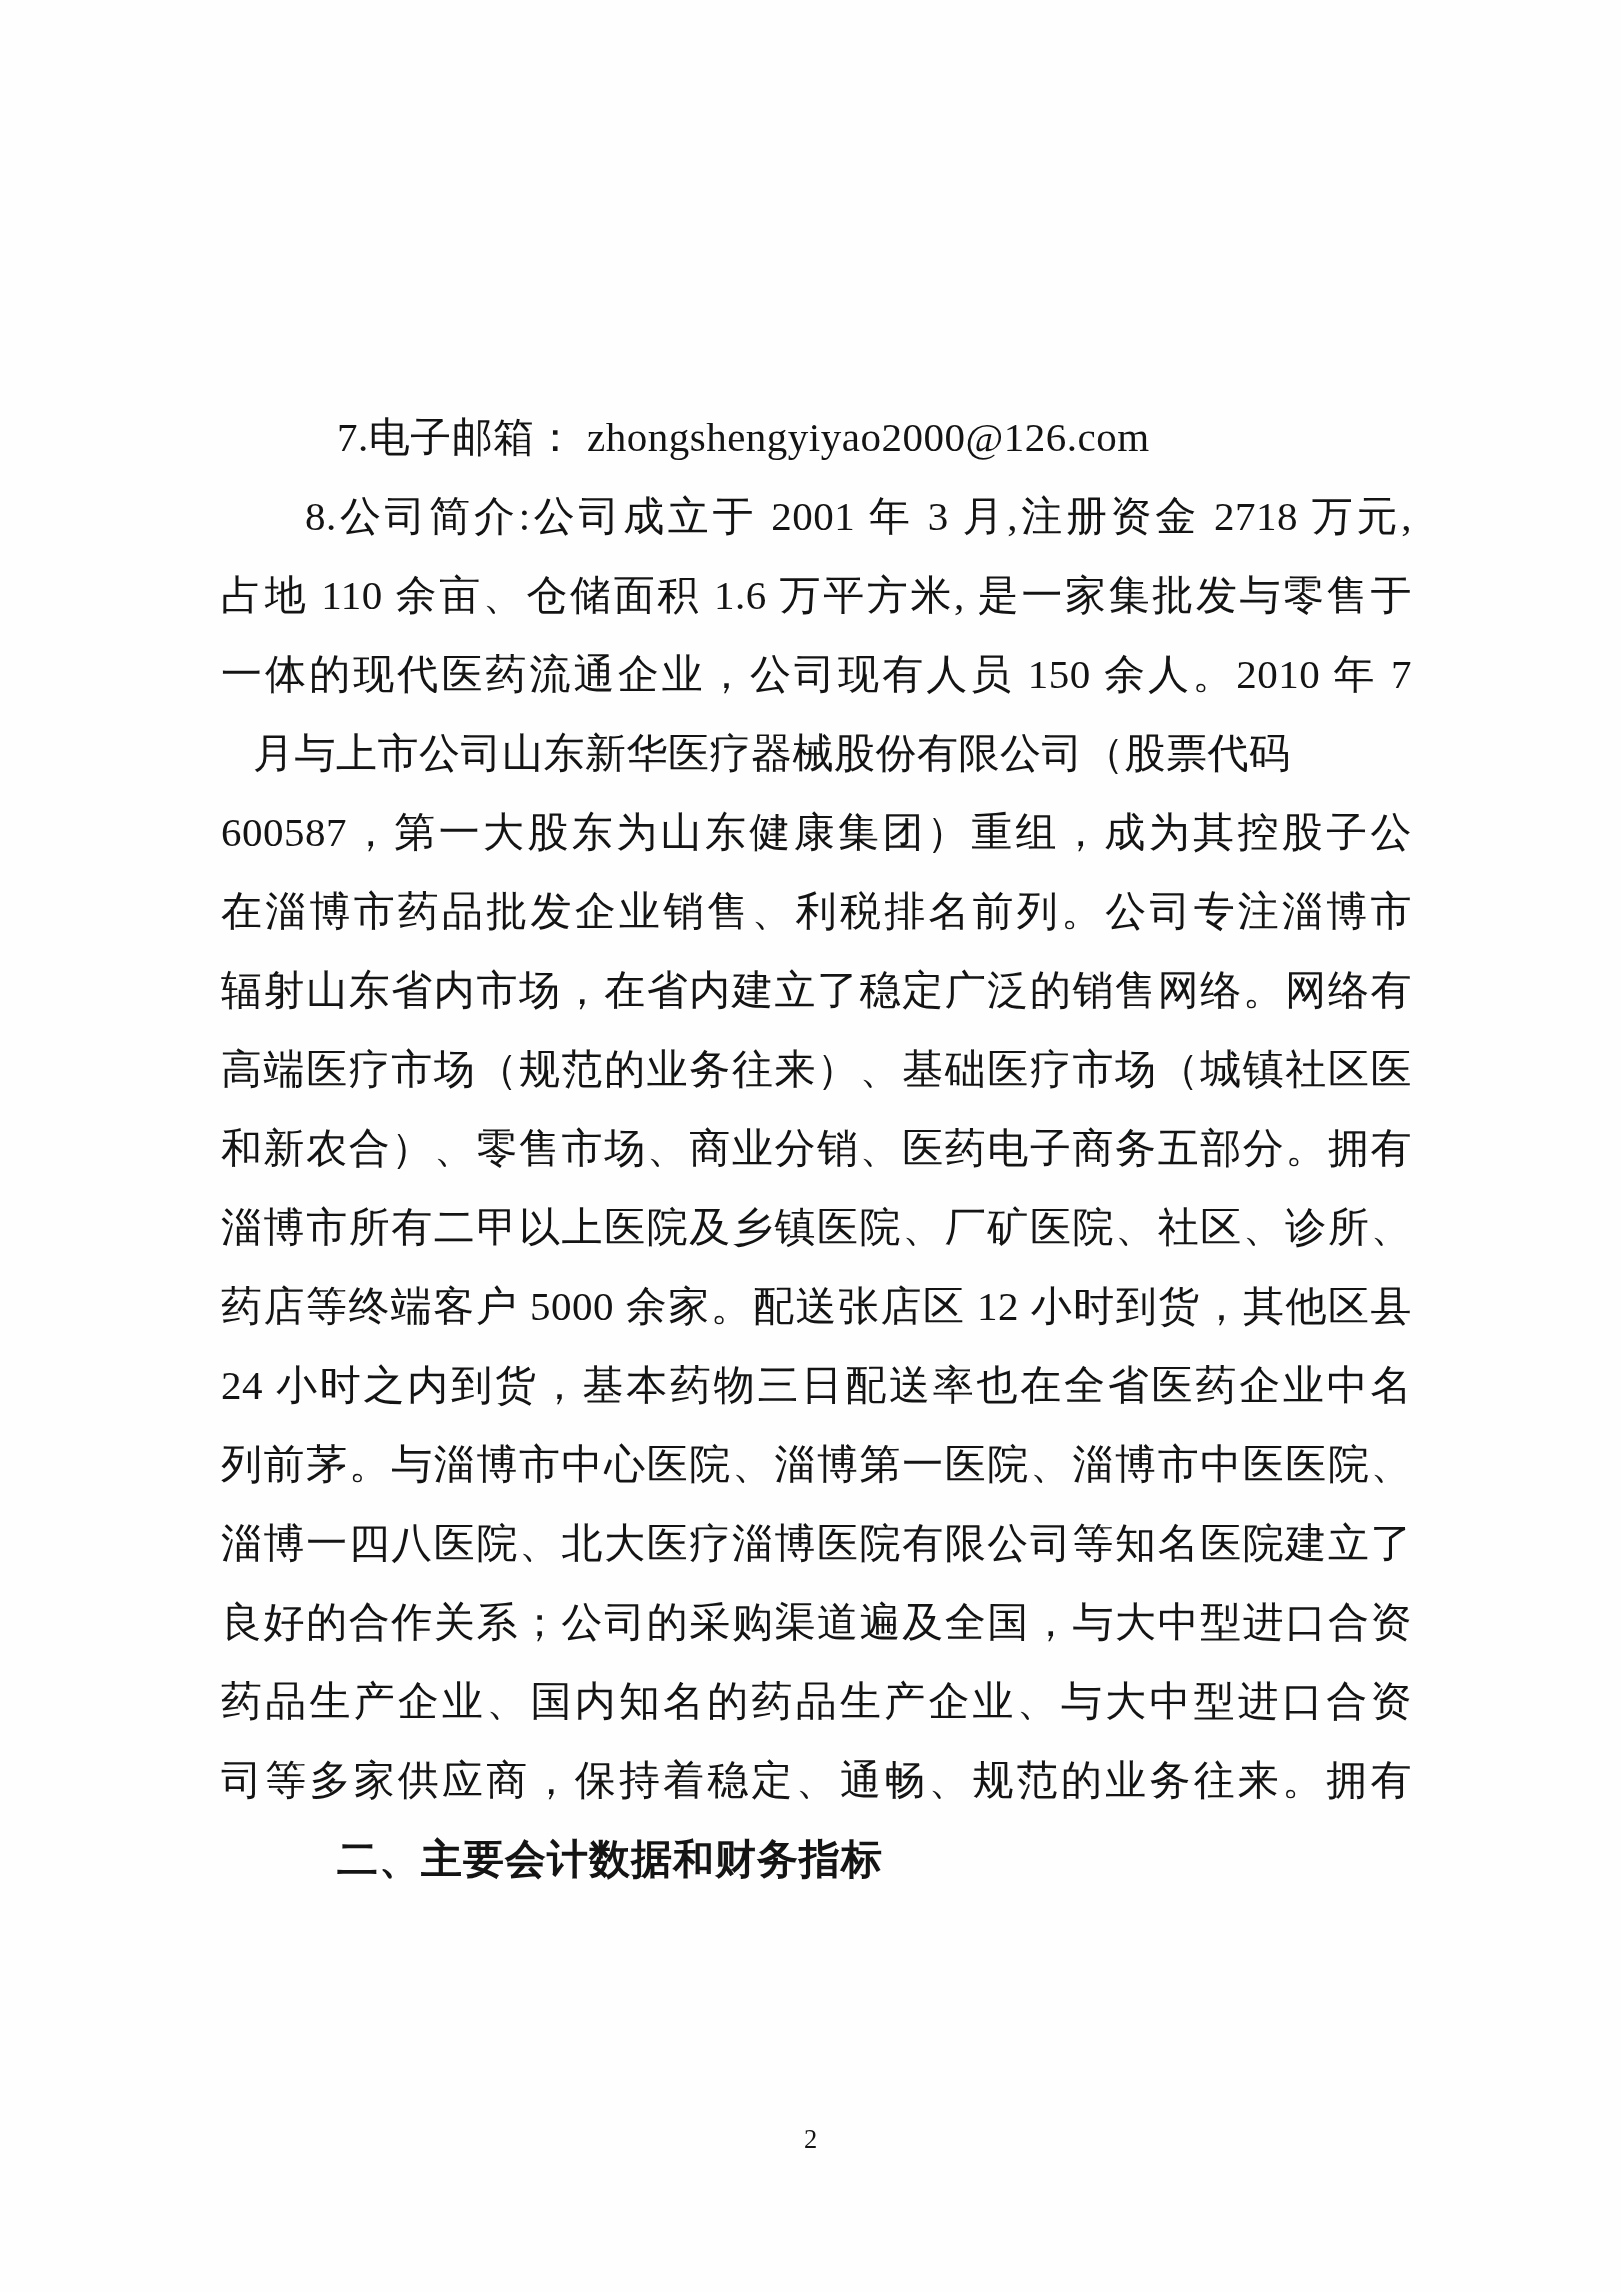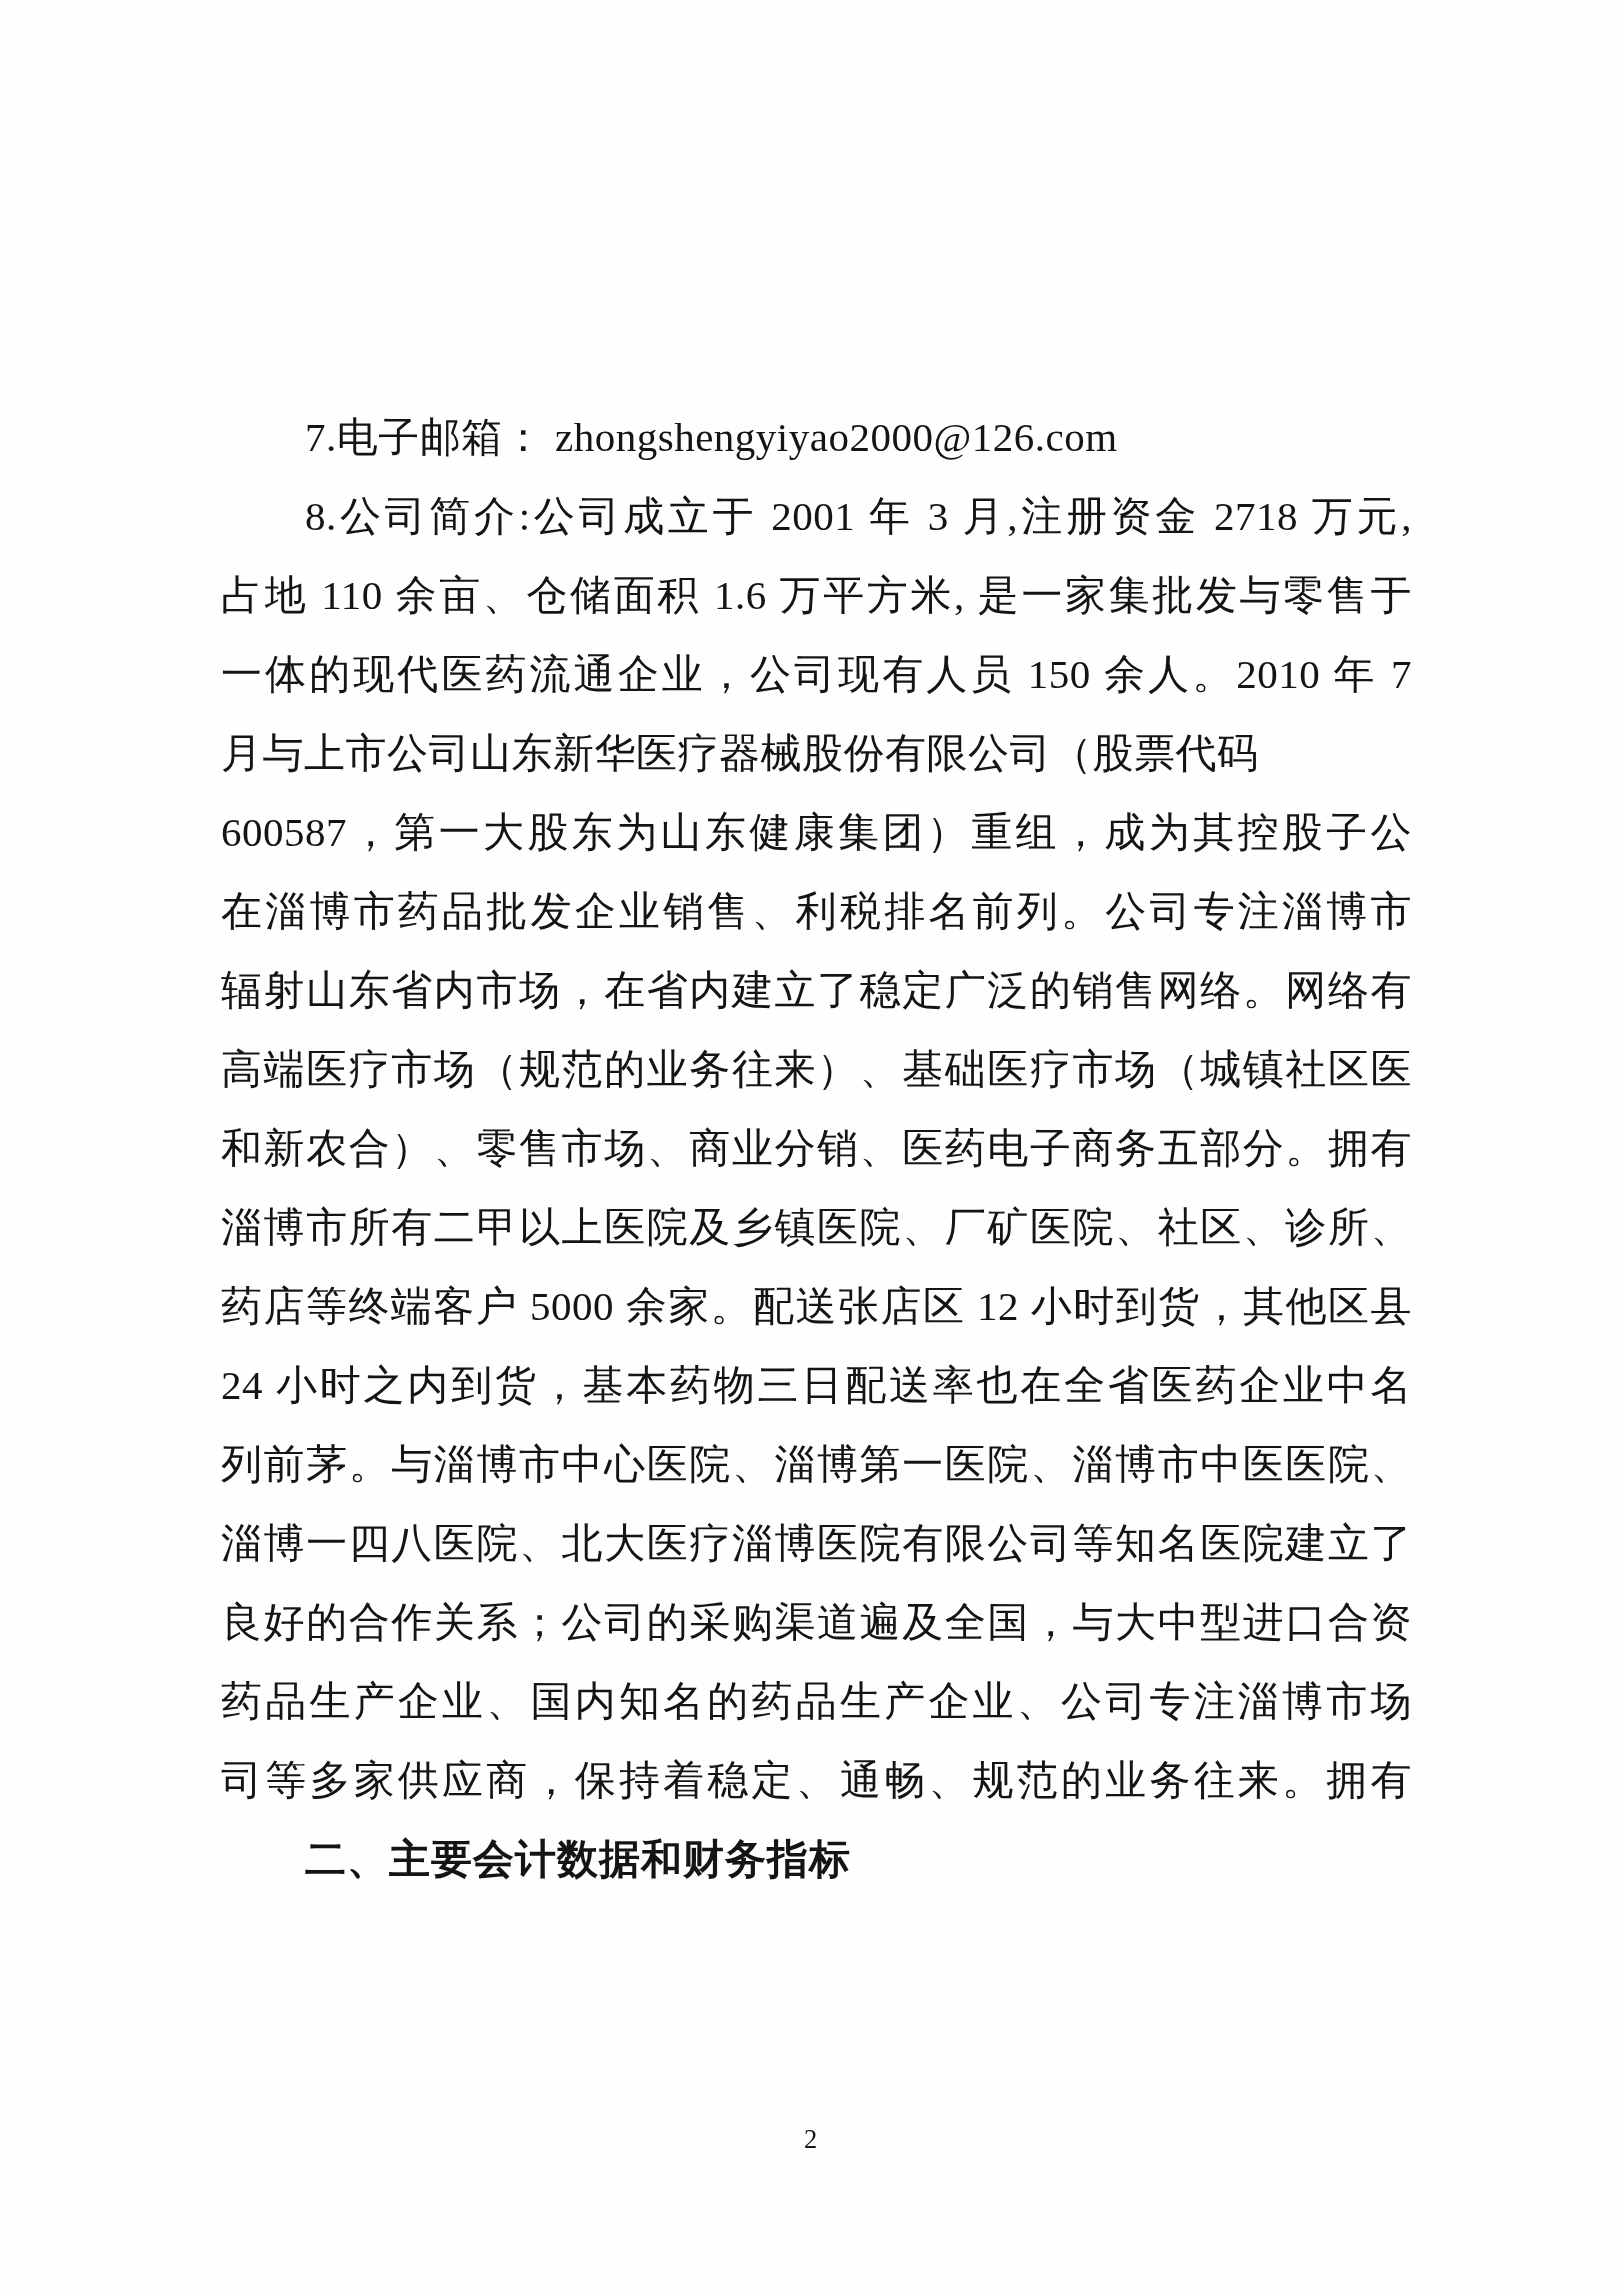--- a/index.html
+++ b/index.html
@@ -24,20 +24,21 @@
     line-height:79px;
     height:79px;
     overflow:hidden;
     text-align:justify;
     text-align-last:justify;
     letter-spacing:0.5px;
   }
   .line.short{
     text-align:center;
     text-align-last:left;
+    margin-left:32px;
   }
   .line.indent{
     text-indent:84px;
   }
   .line.heading{
     font-family:Liberation Serif, serif;
     font-weight:bold;
     letter-spacing:1px;
   }
   .pageno{
@@ -65,19 +66,19 @@
     <div class="line">在淄博市药品批发企业销售、利税排名前列。公司专注淄博市场，</div>
     <div class="line">辐射山东省内市场，在省内建立了稳定广泛的销售网络。网络有</div>
     <div class="line">高端医疗市场（规范的业务往来）、基础医疗市场（城镇社区医疗</div>
     <div class="line">和新农合）、零售市场、商业分销、医药电子商务五部分。拥有</div>
     <div class="line">淄博市所有二甲以上医院及乡镇医院、厂矿医院、社区、诊所、</div>
     <div class="line">药店等终端客户 5000 余家。配送张店区 12 小时到货，其他区县</div>
     <div class="line">24 小时之内到货，基本药物三日配送率也在全省医药企业中名</div>
     <div class="line">列前茅。与淄博市中心医院、淄博第一医院、淄博市中医医院、</div>
     <div class="line">淄博一四八医院、北大医疗淄博医院有限公司等知名医院建立了</div>
     <div class="line">良好的合作关系；公司的采购渠道遍及全国，与大中型进口合资</div>
-    <div class="line">药品生产企业、国内知名的药品生产企业、公司专注淄博市场</div>
+    <div class="line">药品生产企业、国内知名的药品生产企业、与大中型进口合资</div>
     <div class="line">司等多家供应商，保持着稳定、通畅、规范的业务往来。拥有</div>
     <div class="line indent short heading">二、主要会计数据和财务指标</div>
   </div>
   <div class="pageno">2</div>
 </div>
 
 
 </body></html>

